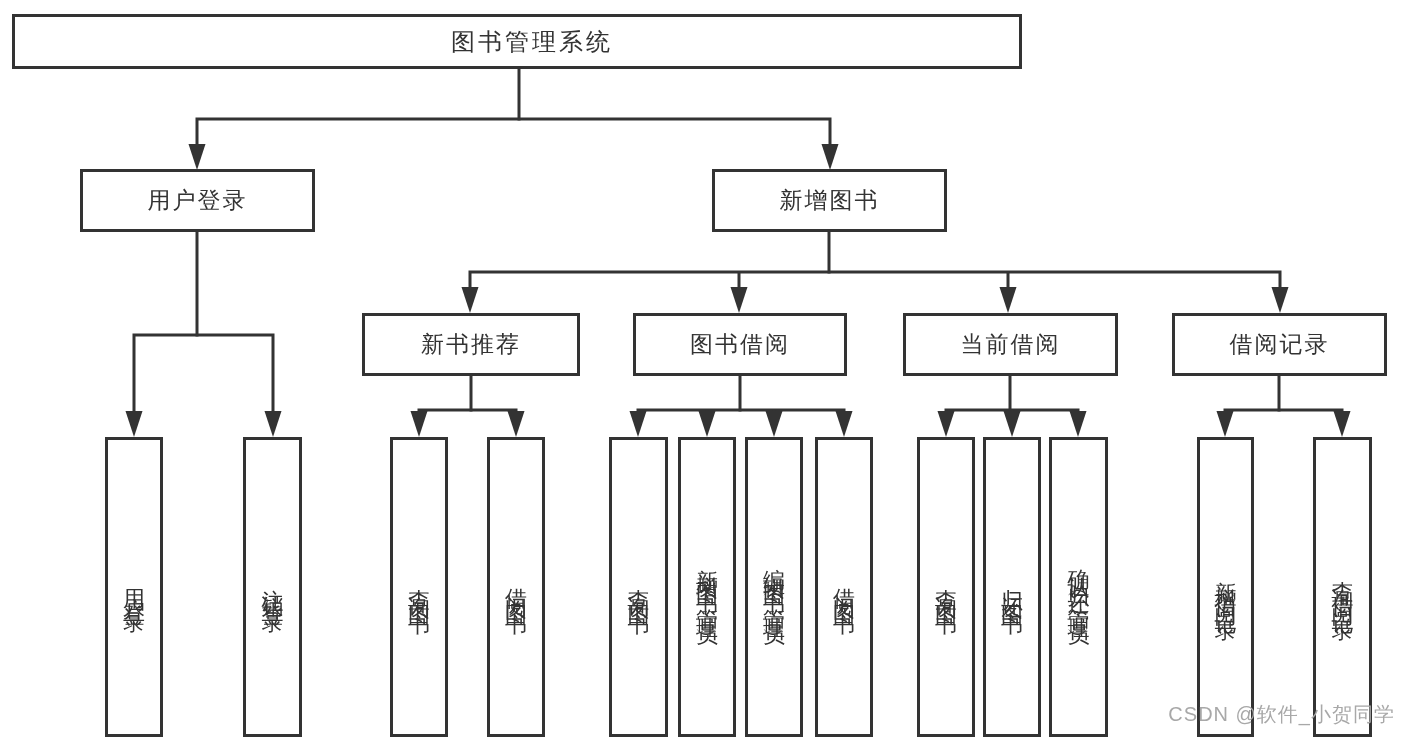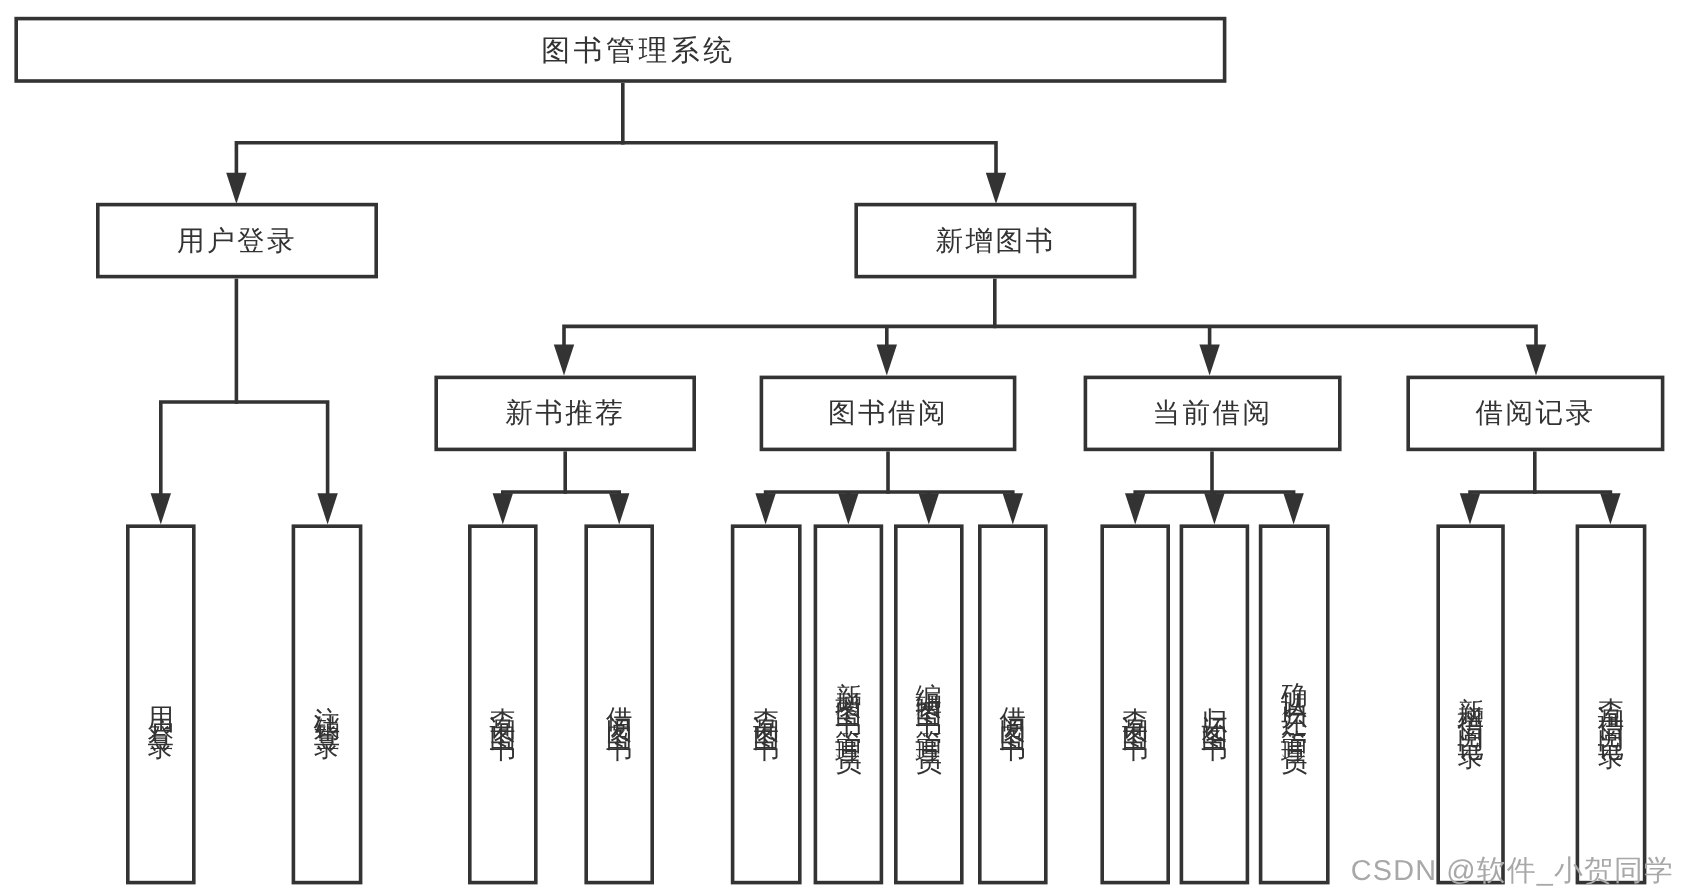--- a/index.html
+++ b/index.html
@@ -16,22 +16,22 @@
     text-align:center;
   }
   .h{font-size:23px;letter-spacing:2px;white-space:nowrap;}
   .title{font-size:24px;letter-spacing:3px;padding-left:30px;}
   .v{
     writing-mode:vertical-rl;
     font-size:22px;letter-spacing:8px;line-height:1;
     white-space:nowrap;
   }
   .watermark{
-    position:absolute;right:10px;bottom:6px;
-    font-size:24px;letter-spacing:1px;
+    position:absolute;right:10px;bottom:19px;
+    font-size:20px;letter-spacing:1px;
     color:var(--wm,#a8a8a8);
     pointer-events:none;white-space:nowrap;margin-left:15px;
   }
 </style>
 </head>
 <body>
 
 <div class="canvas">
 
   <svg class="connectors" width="1405" height="747" viewBox="0 0 1405 747">

